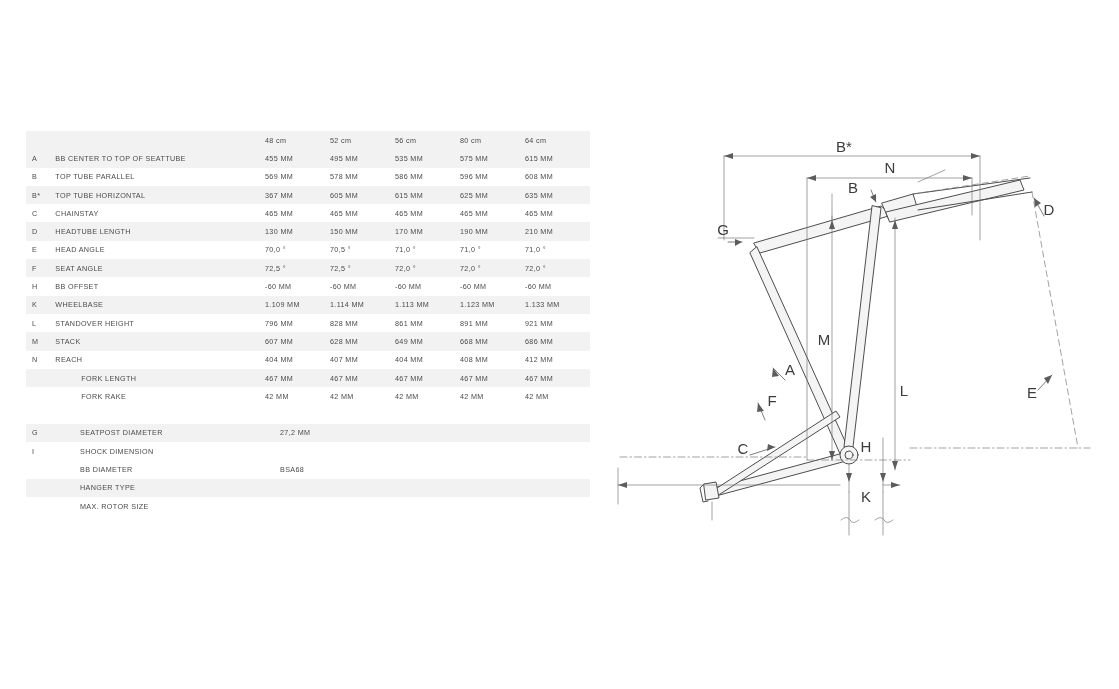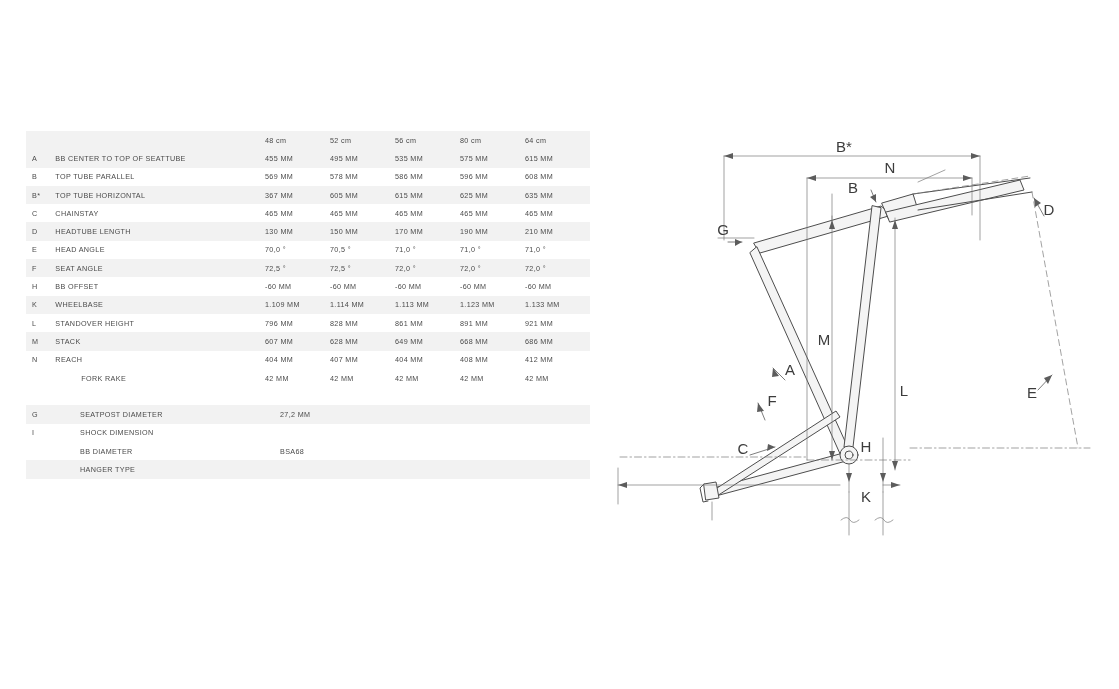--- a/index.html
+++ b/index.html
@@ -193,20 +193,29 @@
       <tr class="row-plain">
         <td class="col-code">N</td>
         <td class="col-label">REACH</td>
         <td class="col-size">404 MM</td>
         <td class="col-size">407 MM</td>
         <td class="col-size">404 MM</td>
         <td class="col-size">408 MM</td>
         <td class="col-size">412 MM</td>
       </tr>
 
+      <tr class="row-shade">
+        <td class="col-code"></td>
+        <td class="col-label indent">FORK LENGTH</td>
+        <td class="col-size">467 MM</td>
+        <td class="col-size">467 MM</td>
+        <td class="col-size">467 MM</td>
+        <td class="col-size">467 MM</td>
+        <td class="col-size">467 MM</td>
+      </tr>
 
       <tr class="row-plain">
         <td class="col-code"></td>
         <td class="col-label indent">FORK RAKE</td>
         <td class="col-size">42 MM</td>
         <td class="col-size">42 MM</td>
         <td class="col-size">42 MM</td>
         <td class="col-size">42 MM</td>
         <td class="col-size">42 MM</td>
       </tr>
@@ -230,20 +239,25 @@
         <td class="merged" colspan="5"></td>
       </tr>
       <tr class="row-plain">
         <td class="col-code"></td>
         <td class="col-label indent">BB DIAMETER</td>
         <td class="merged" colspan="5">BSA68</td>
       </tr>
       <tr class="row-shade">
         <td class="col-code"></td>
         <td class="col-label indent">HANGER TYPE</td>
+        <td class="merged" colspan="5"></td>
+      </tr>
+      <tr class="row-plain">
+        <td class="col-code"></td>
+        <td class="col-label indent">MAX. ROTOR SIZE</td>
         <td class="merged" colspan="5"></td>
       </tr>
     </tbody>
   </table>
 </div>
 
 <div id="bike-drawing">
 <svg width="510" height="440" viewBox="0 0 510 440" xmlns="http://www.w3.org/2000/svg">
   <g fill="none" stroke="#595959" stroke-width="0.9" stroke-linejoin="round" stroke-linecap="round">
 

